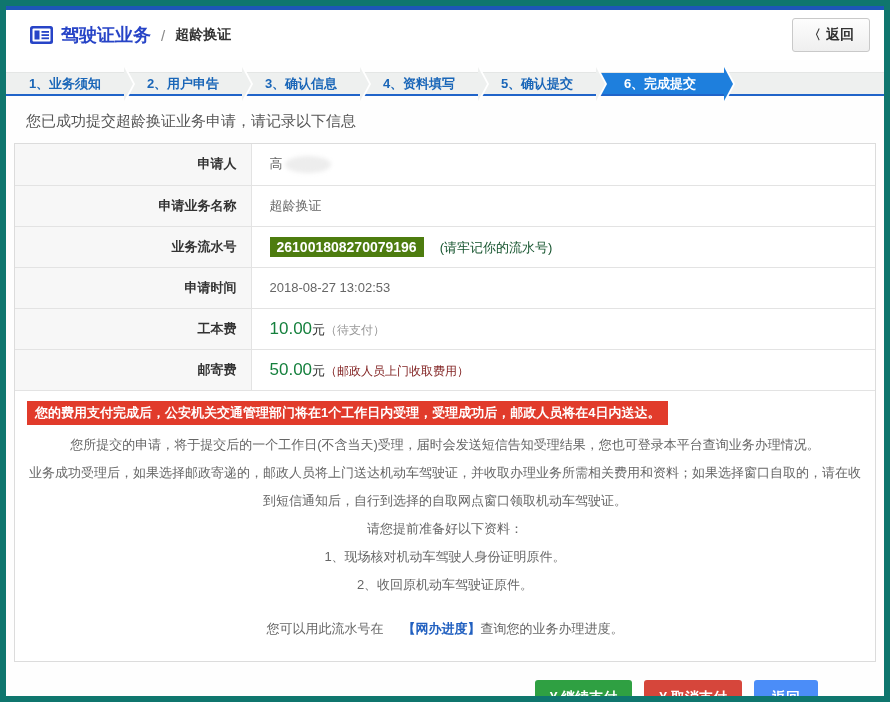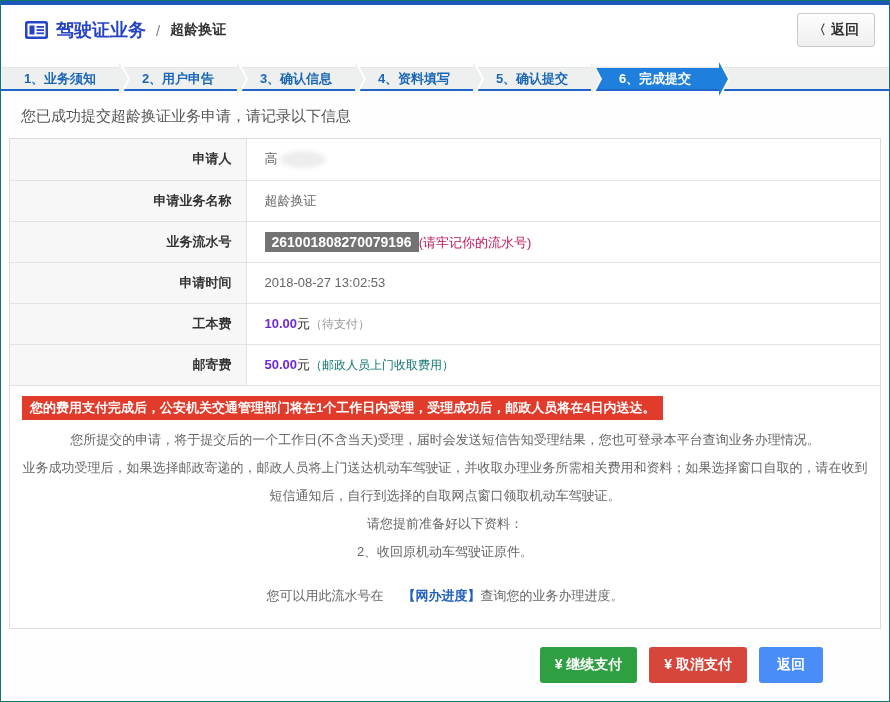--- a/index.html
+++ b/index.html
@@ -4,21 +4,21 @@
 <style>
   * { box-sizing: border-box; margin: 0; padding: 0; }
   body {
     font-family: "Liberation Sans", "DejaVu Sans", sans-serif;
     background: #ffffff;
     width: 890px; height: 702px;
     margin: 0;
   }
   .page {
     width: 890px; height: 702px;
-    border: 1px solid #0f766e;
+    border: 6px solid #0f766e;
     background: #fefefe;
     overflow: hidden;
     position: relative;
   }
   .topbar { height: 4px; background: #1d56b8; width: 100%; }
 
   
   header {
     height: 50px;
     display: flex; align-items: center; justify-content: space-between;
@@ -95,29 +95,29 @@
   }
   td.val { padding-left: 18px; color: #666; background: #fff; }
   .redact {
     display: inline-block; vertical-align: middle;
     width: 46px; height: 17px; margin-left: 2px;
     background: #ededed; border-radius: 50%;
     filter: blur(2px);
   }
   .serial {
     display: inline-block;
-    background: #737373; color: #fff;
+    background: #4d7c0f; color: #fff;
     font-weight: bold; font-size: 14px;
-    padding: 2px 7px; margin-right: 0;
-  }
-  .serial-note { color: #be185d; font-size: 13px; }
-  .amount { color: #6d28d9; font-size: 13px; font-weight: bold; }
+    padding: 2px 7px; margin-right: 16px;
+  }
+  .serial-note { color: #14532d; font-size: 13px; }
+  .amount { color: #15803d; font-size: 17px; font-weight: normal; }
   .unit { color: #333; font-size: 13px; }
   .fee-note { color: #999; font-size: 12px; }
-  .fee-note.red { color: #0f766e; margin-top: 32px; }
+  .fee-note.red { color: #7f1d1d; margin-top: 32px; }
 
   
   .notice { padding: 10px 12px 18px 12px; }
   .banner {
     display: inline-block;
     background: #e13b2b; color: #fff;
     font-size: 13px; font-weight: bold;
     padding: 3px 8px;
     margin-bottom: 6px;
     text-align: center;
@@ -231,20 +231,21 @@
           </td>
         </tr>
       </tbody>
         </table>
 
       <div class="notice">
         <div class="banner">您的费用支付完成后，公安机关交通管理部门将在1个工作日内受理，受理成功后，邮政人员将在4日内送达。</div>
         <p>您所提交的申请，将于提交后的一个工作日(不含当天)受理，届时会发送短信告知受理结果，您也可登录本平台查询业务办理情况。</p>
         <p>业务成功受理后，如果选择邮政寄递的，邮政人员将上门送达机动车驾驶证，并收取办理业务所需相关费用和资料；如果选择窗口自取的，请在收到短信通知后，自行到选择的自取网点窗口领取机动车驾驶证。</p>
         <p>请您提前准备好以下资料：</p>
+        <p>1、现场核对机动车驾驶人身份证明原件。</p>
         <p>2、收回原机动车驾驶证原件。</p>
         <p class="progress-line">
           <span>您可以用此流水号在</span><a class="plink">【网办进度】</a><span>查询您的业务办理进度。</span>
         </p>
       </div>
     </div>
 
     <div class="actions">
       <button class="btn green">¥ 继续支付</button>
       <button class="btn red">¥ 取消支付</button>

